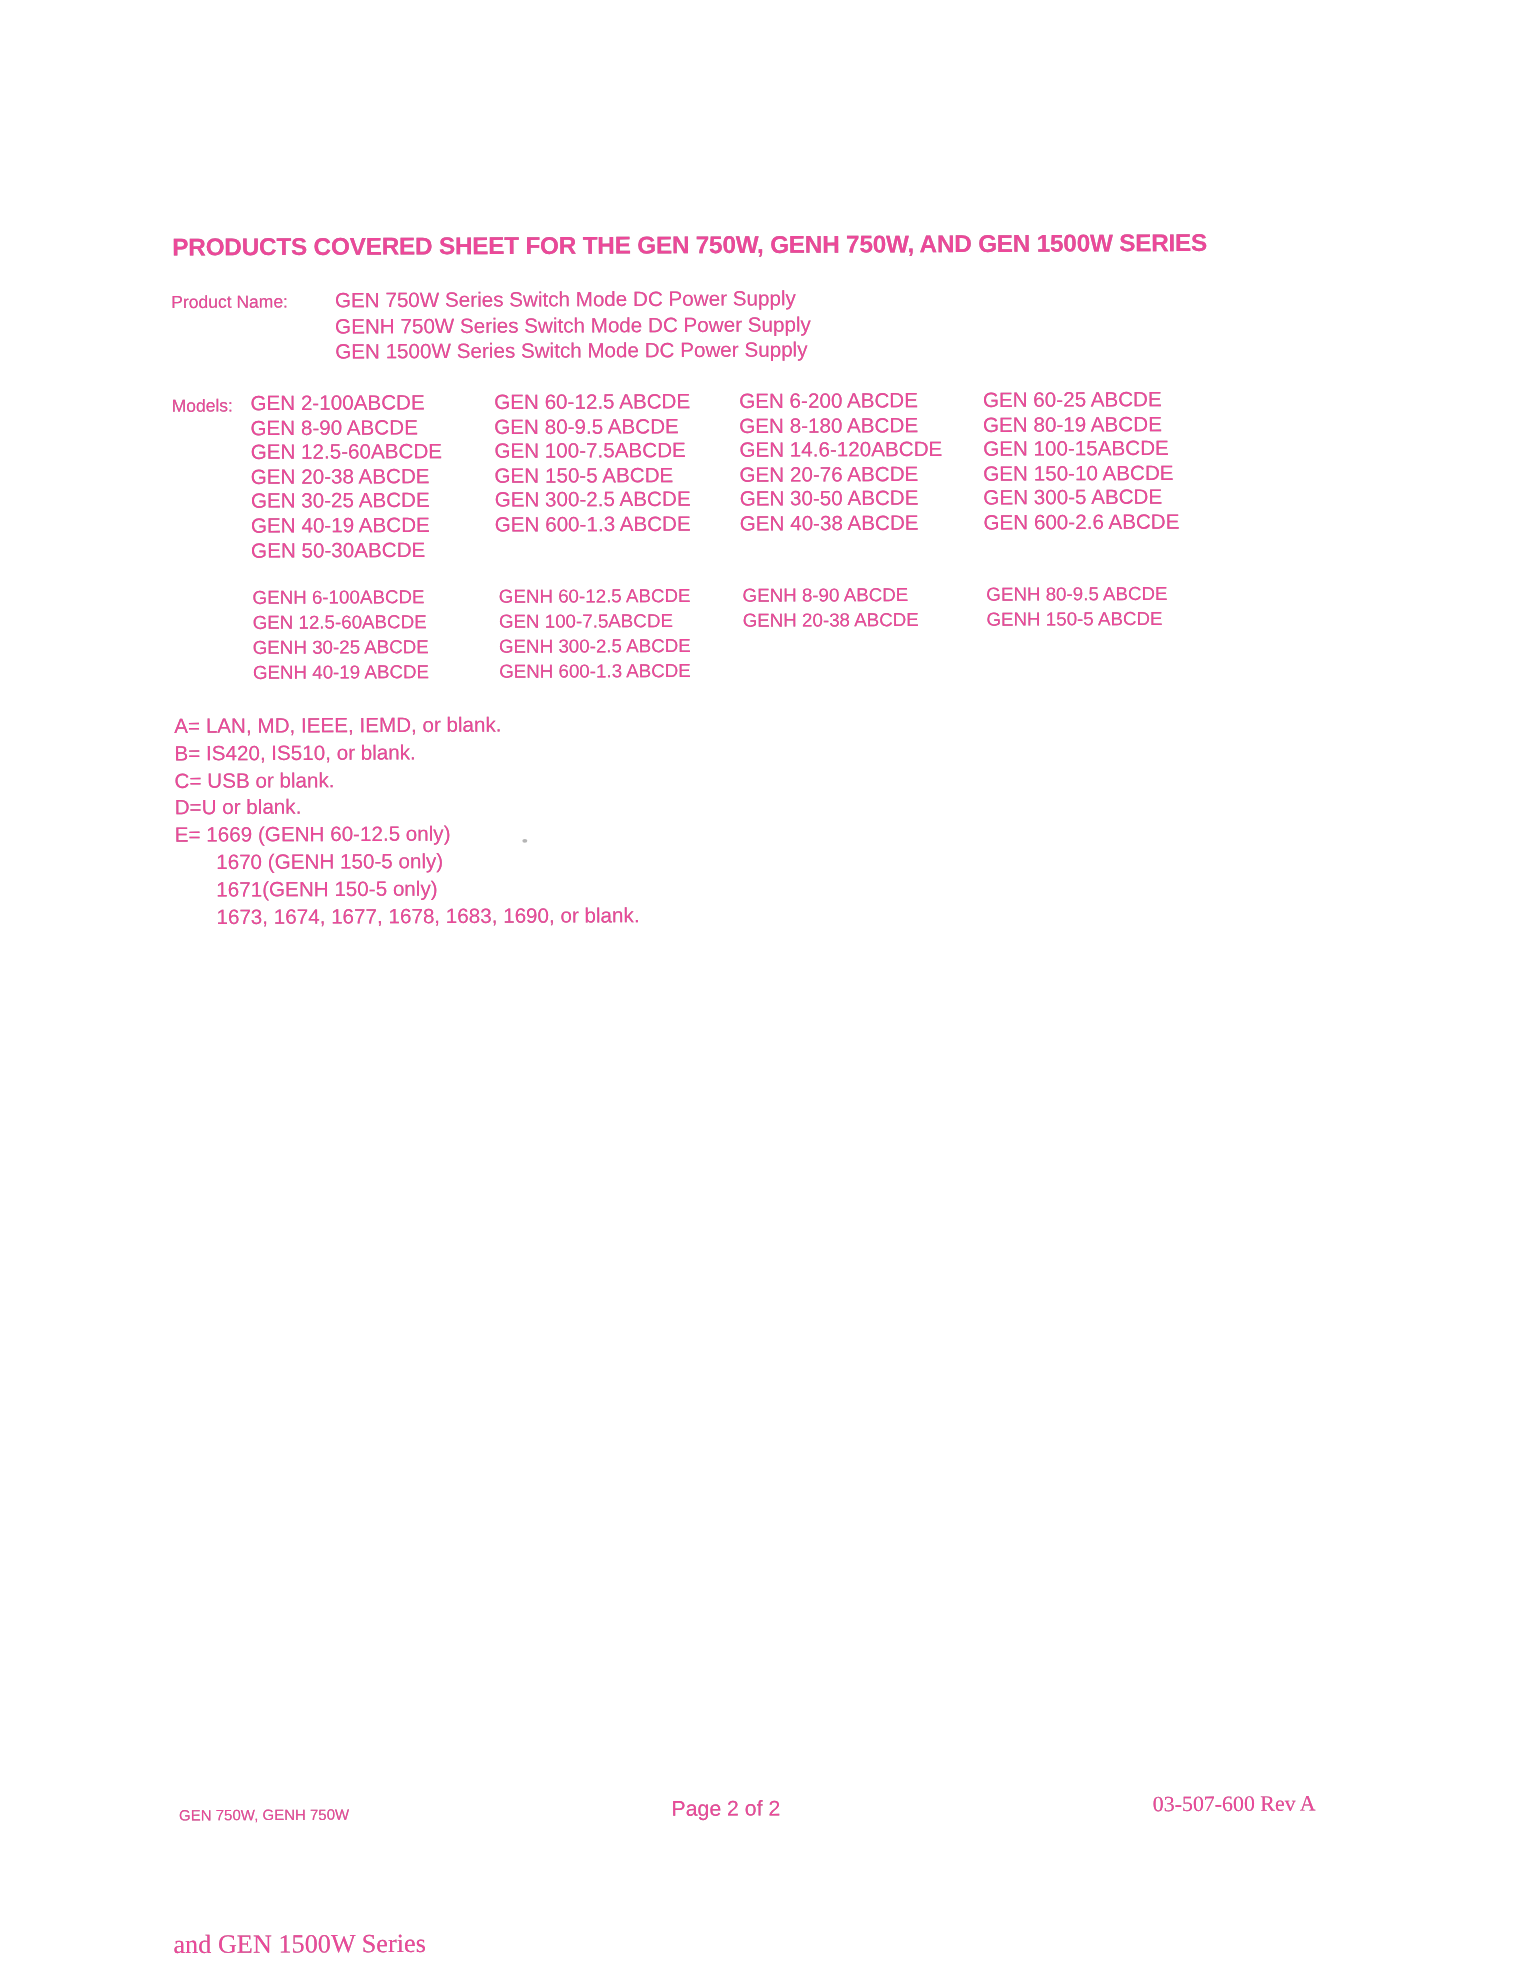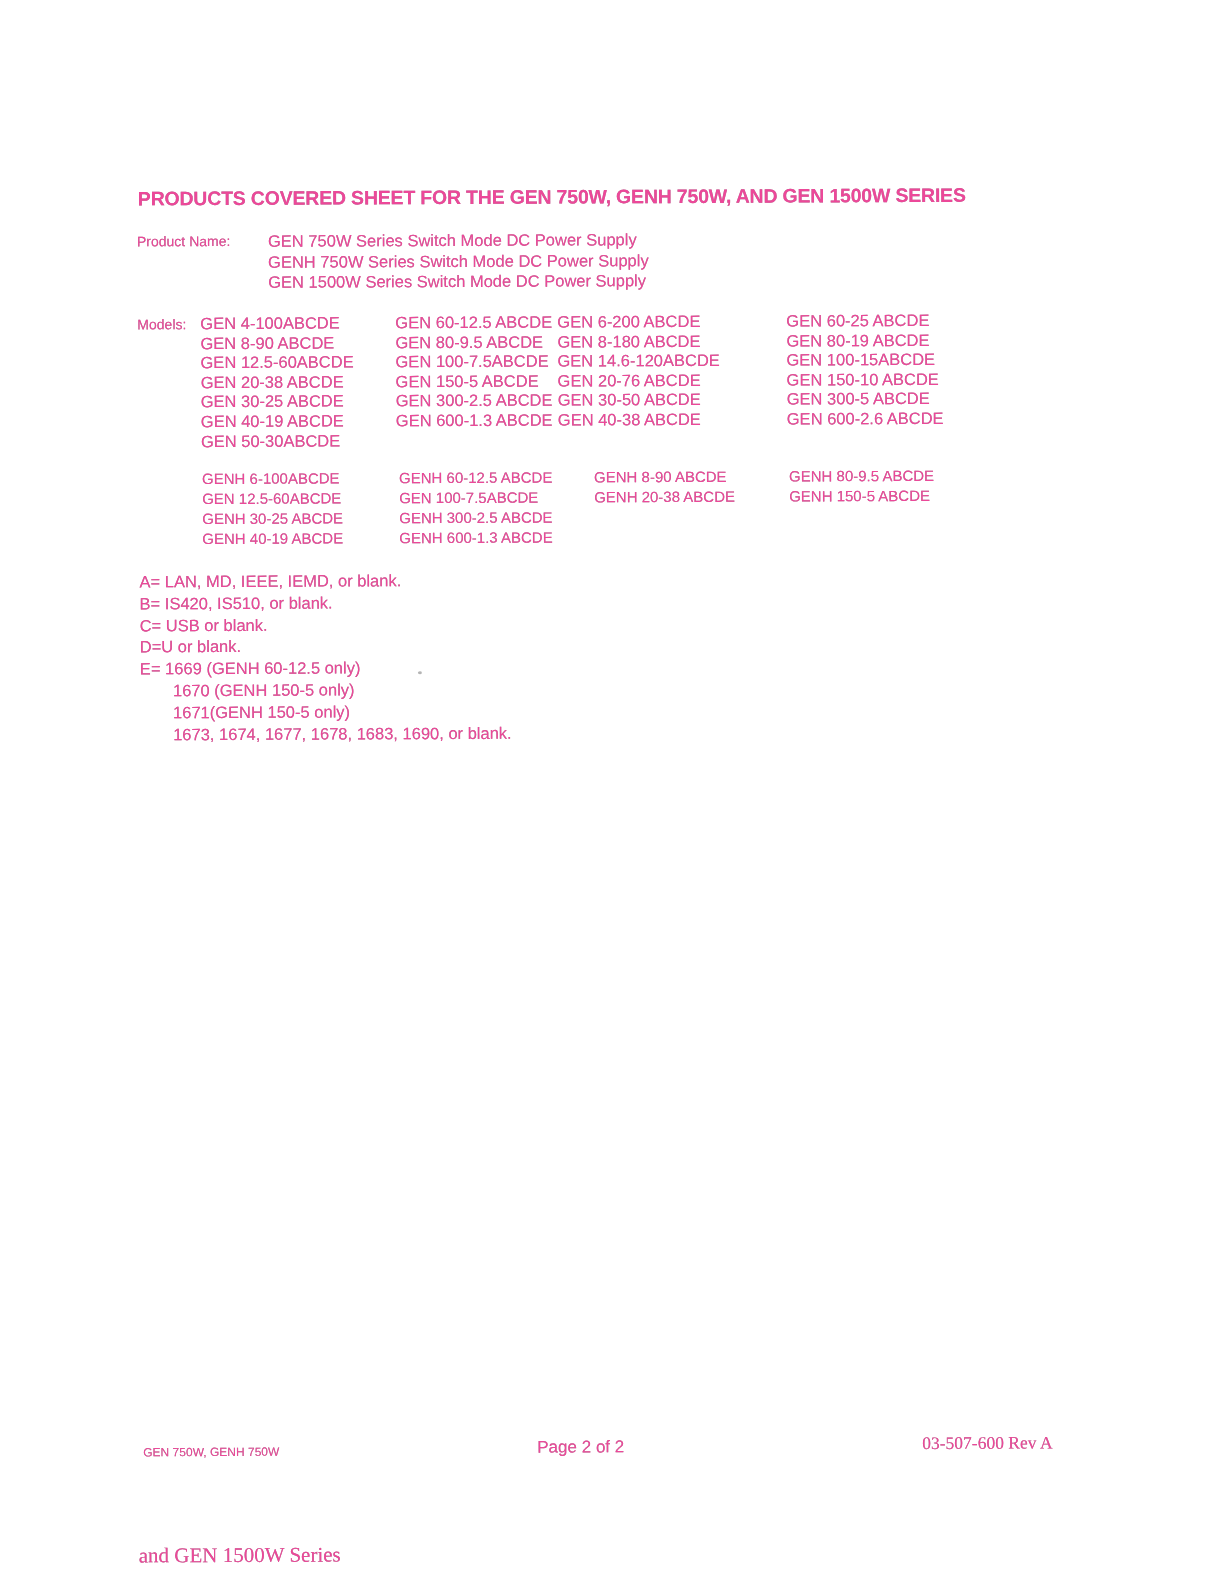--- a/index.html
+++ b/index.html
@@ -36,21 +36,21 @@
     line-height: 1;
   }
   .body-text { font-size: 16.5px; }
   .label { font-size: 14px; line-height: 20.7px; }
   .product-label { left: 136px; top: 216px; }
   .product-lines { left: 267px; top: 216px; line-height: 20.7px; }
   .models-label { left: 136px; top: 300px; line-height: 19.6px; }
   .mcol { line-height: 19.6px; font-size: 16.5px; }
   .gcol1 { left: 199px; top: 299px; }
   .gcol2 { left: 394px; top: 299px; }
-  .gcol3 { left: 556px; top: 299px; }
+  .gcol3 { left: 590px; top: 299px; }
   .gcol4 { left: 785px; top: 299px; }
   .hcol { line-height: 20px; font-size: 15px; }
   .hcol1 { left: 200px; top: 454px; }
   .hcol2 { left: 397px; top: 454px; }
   .hcol3 { left: 592px; top: 454px; }
   .hcol4 { left: 787px; top: 454px; }
   .legend {
     left: 137px; top: 556px;
     font-size: 16.5px;
     line-height: 21.8px;
@@ -86,21 +86,21 @@
     <div class="abs label product-label">Product Name:</div>
     <div class="abs body-text product-lines">
       <div>GEN 750W Series Switch Mode DC Power Supply</div>
       <div>GENH 750W Series Switch Mode DC Power Supply</div>
       <div>GEN 1500W Series Switch Mode DC Power Supply</div>
     </div>
 
     <div class="abs label models-label">Models:</div>
 
     <div class="abs mcol gcol1">
-      <div>GEN 4-100ABCDE</div>
+      <div>GEN 2-100ABCDE</div>
       <div>GEN 8-90 ABCDE</div>
       <div>GEN 12.5-60ABCDE</div>
       <div>GEN 20-38 ABCDE</div>
       <div>GEN 30-25 ABCDE</div>
       <div>GEN 40-19 ABCDE</div>
       <div>GEN 50-30ABCDE</div>
     </div>
     <div class="abs mcol gcol2">
       <div>GEN 60-12.5 ABCDE</div>
       <div>GEN 80-9.5 ABCDE</div>

